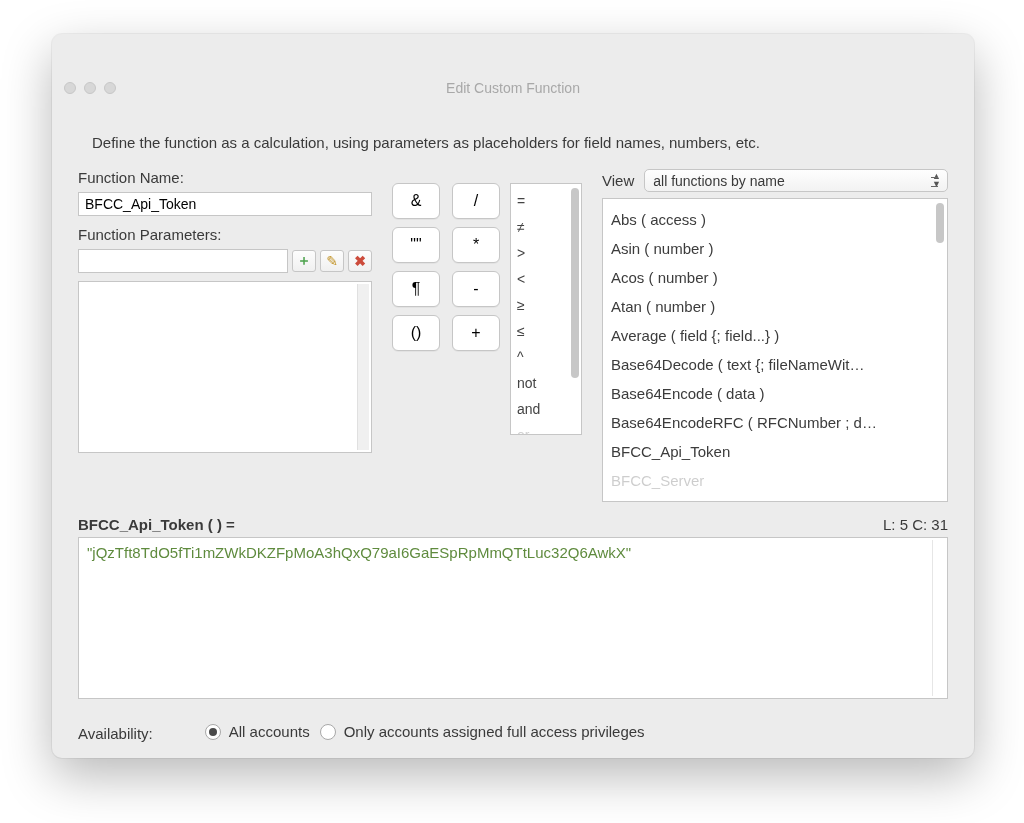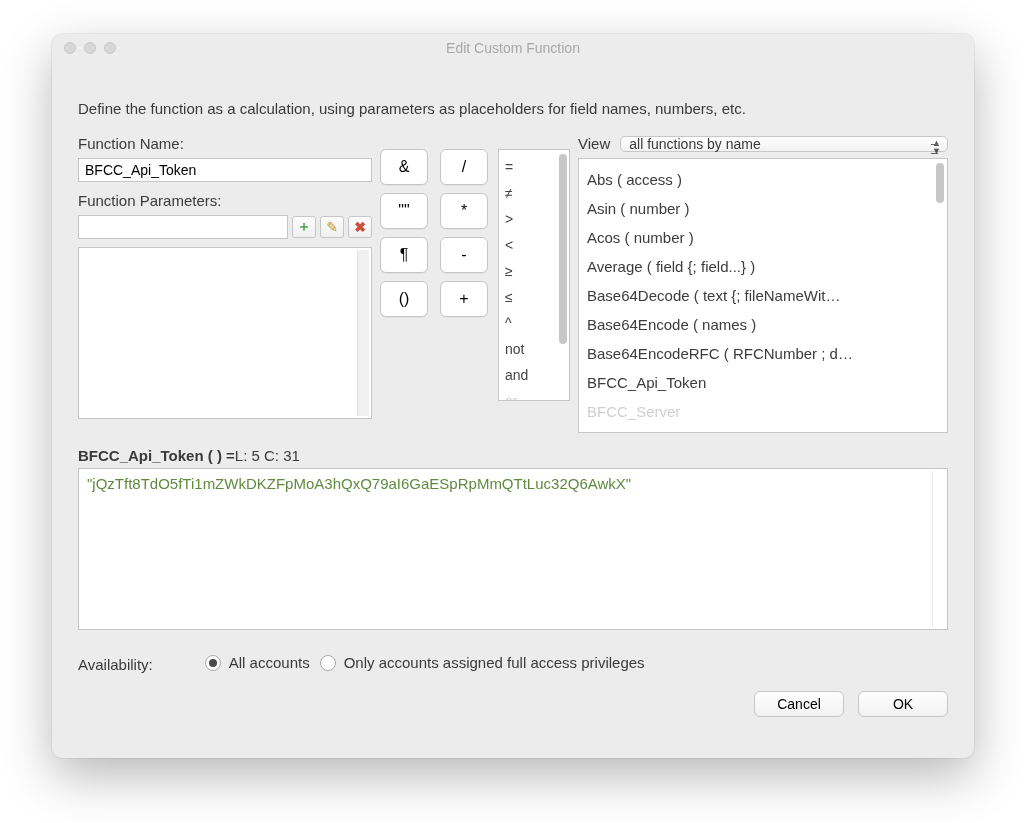--- a/index.html
+++ b/index.html
@@ -24,20 +24,21 @@
       overflow: hidden;
       display: flex;
       flex-direction: column;
     }
     .titlebar {
       height: 28px;
       display: flex;
       align-items: flex-start;
       position: relative;
       border-bottom: 0;
+      margin-top: 40px;
     }
     .traffic-lights {
       display: flex;
       gap: 8px;
       position: absolute;
       left: 12px;
       top: 8px;
     }
     .tl {
       width: 12px; height: 12px; border-radius: 50%;
@@ -53,25 +54,25 @@
     }
     .content {
       padding: 18px 26px 16px 26px;
       display: flex;
       flex-direction: column;
       flex: 1;
     }
     .instruction {
       font-size: 15px;
       color: #3a3a3a;
-      margin: 20px 0 18px 0;
+      margin: 20px 0 18px 14px;
     }
     .row-upper {
       display: flex;
-      gap: 8px;
+      gap: 20px;
     }
     .col-left {
       width: 294px;
       display: flex;
       flex-direction: column;
     }
     .col-mid {
       flex: 0 0 auto;
       display: flex;
       flex-direction: column;
@@ -180,21 +181,21 @@
       right:2px; top:4px; width:8px; height:190px;
       background:#c7c7c7; border-radius:4px;
     }
 
     .view-row {
       display:flex; align-items:center; gap:10px; margin-bottom:6px;
     }
     .view-lbl { font-size:15px; }
     .view-select {
       flex:1;
-      height:16px;
+      height:23px;
       border:1px solid #c6c6c6;
       border-radius:5px;
       background: linear-gradient(#fefefe,#f2f2f2);
       padding: 2px 22px 2px 8px;
       font-size:14px;
       position:relative;
       display:flex;align-items:center;
       cursor:pointer;
     }
     .view-select::after {
@@ -222,21 +223,21 @@
       padding:6px 8px;
       line-height:29px;
       color:#3c3c3c;
     }
     .func-list .trk {
       position:absolute; right:3px; top:4px; width:8px; height:40px;
       background:#c7c7c7; border-radius:4px;
     }
 
     .formula-head {
-      display:flex;
+      display:flex;justify-content:space-between;
       margin-top:14px;
       font-size:15px;
     }
     .formula-name { font-weight:600; }
     .formula-pos { color:#3a3a3a; }
     .formula-box {
       margin-top:4px;
       height:162px;
       border:1px solid #c6c6c6;
       background:#fff;
@@ -360,23 +361,24 @@
           <div class="view-select">
             <span>all functions by name</span>
             <span class="chev-stack">▲<br>▼</span>
           </div>
         </div>
         <div class="func-list">
           <div class="func-list-inner">
             <div>Abs ( access )</div>
             <div>Asin ( number )</div>
             <div>Acos ( number )</div>
+            <div>Atan ( number )</div>
             <div>Average ( field {; field...} )</div>
             <div>Base64Decode ( text {; fileNameWit…</div>
-            <div>Base64Encode ( names )</div>
+            <div>Base64Encode ( data )</div>
             <div>Base64EncodeRFC ( RFCNumber ; d…</div>
             <div>BFCC_Api_Token</div>
             <div style="opacity:.25">BFCC_Server</div>
           </div>
           <div class="trk"></div>
         </div>
       </div>
     </div>
 
     <div class="formula-head">

